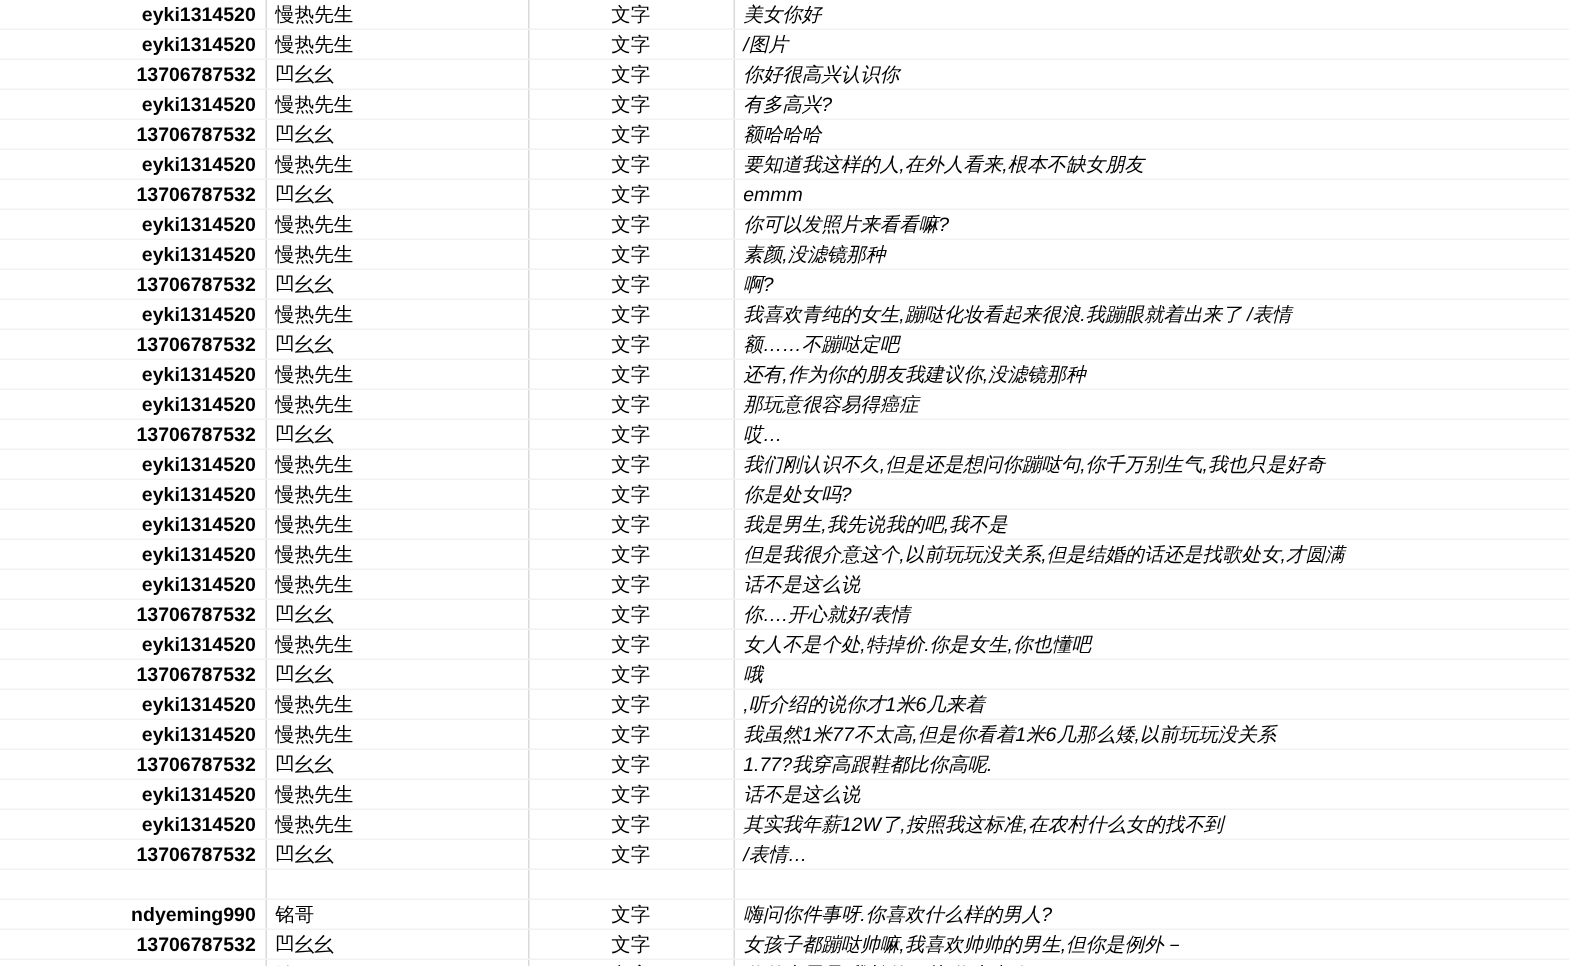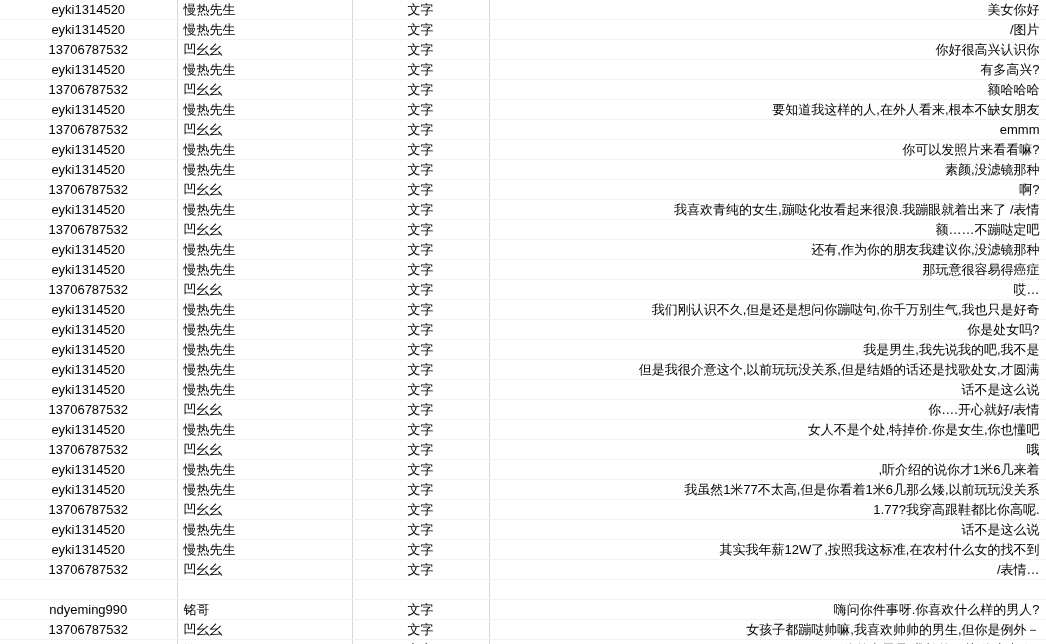--- a/index.html
+++ b/index.html
@@ -29,31 +29,32 @@
     white-space: nowrap;
     overflow: hidden;
     vertical-align: middle;
   }
   col.c-account { width: 177px; }
   col.c-nick    { width: 175px; }
   col.c-type    { width: 137px; }
   col.c-content { width: 557px; }
 
   td.account {
-    text-align: center;
+    text-align: right;
+    font-weight: bold;
   }
   td.nick {
   }
   td.type {
     text-align: center;
     padding-left: 10px;
   }
   td.content {
-    text-align: right;
     padding-right: 8px;
+    font-style: italic;
   }
   tr.spacer td {
     height: 19px;
     border-bottom: 1px solid #f2f2f2;
   }
 </style>
 </head>
 <body>
 
 <table class="chatlog">

